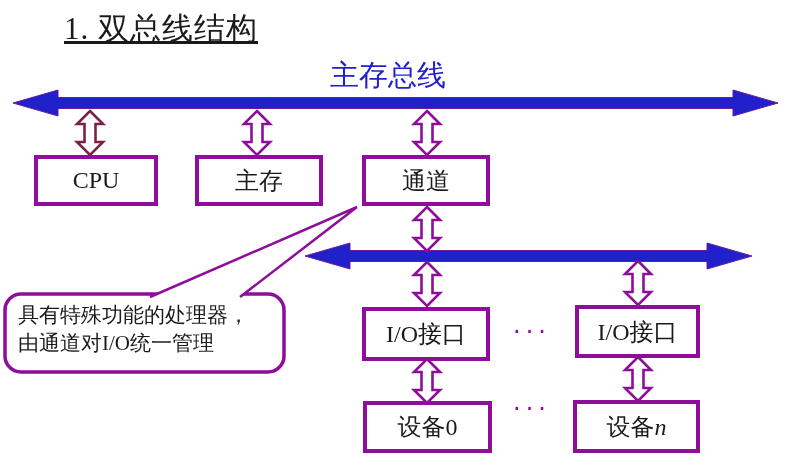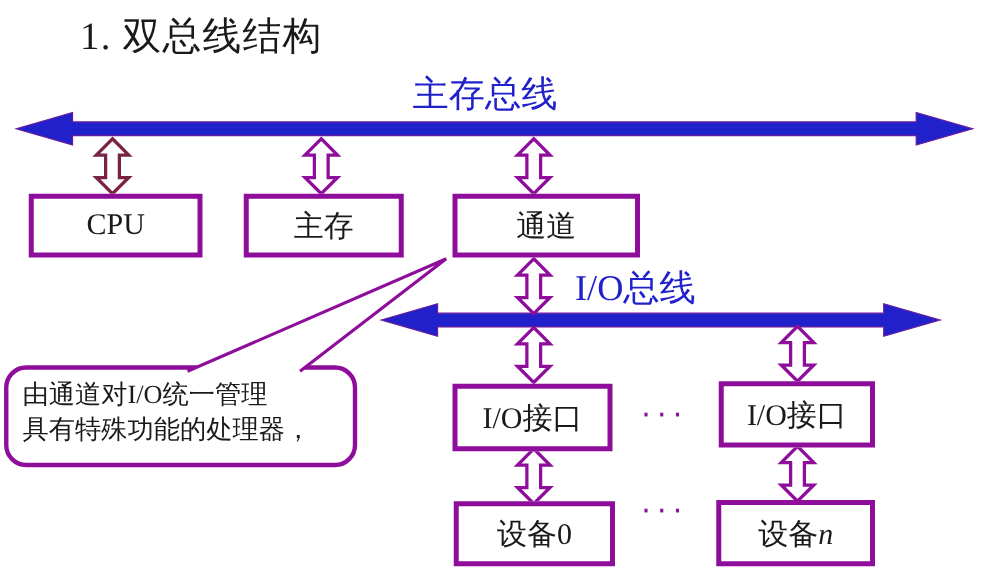--- a/index.html
+++ b/index.html
@@ -13,41 +13,41 @@
     position:relative;
     width:789px;height:466px;
     background:#ffffff;
     font-family:"Liberation Serif","DejaVu Serif",serif;
     overflow:hidden;
   }
   .layer{position:absolute;left:0;top:0;width:789px;height:466px;}
   .title{
     position:absolute;left:64px;top:8px;
     font-size:31px;color:var(--ink);
-    letter-spacing:1px;white-space:nowrap;
+    letter-spacing:1px;white-space:nowrap;text-decoration:underline;
   }
   .bus-label{
     position:absolute;
     font-size:29px;color:var(--blue);
     text-align:left;white-space:nowrap;
   }
   .bus-label.mem{left:330px;top:56px;width:140px;}
   .bus-label.io{left:460px;top:211px;width:140px;}
   .box{
     position:absolute;
     background:#ffffff;
     border:4px solid var(--purple);
     box-sizing:border-box;
     display:flex;align-items:center;justify-content:center;
     font-size:24px;color:var(--ink);
     white-space:nowrap;
   }
-  .box-cpu{left:23px;top:155px;width:139px;height:51px;align-items:center;}
+  .box-cpu{left:34px;top:155px;width:124px;height:51px;align-items:center;}
   .box-mem{left:195px;top:155px;width:128px;height:51px;}
-  .box-chan{left:362px;top:155px;width:150px;height:51px;justify-content:center;}
+  .box-chan{left:362px;top:155px;width:128px;height:51px;justify-content:center;}
   .box-ioif-l{left:362px;top:307px;width:128px;height:54px;}
   .box-ioif-r{left:575px;top:305px;width:125px;height:53px;}
   .box-dev0{left:363px;top:401px;width:129px;height:52px;align-items:center;}
   .box-devn{left:573px;top:400px;width:127px;height:53px;}
   .box i{font-style:italic;}
   .dots{
     position:absolute;
     color:var(--purple);
     font-size:24px;letter-spacing:5px;
     font-family:"DejaVu Sans",sans-serif;
@@ -95,21 +95,20 @@
     <use href="#varrow-shape" class="conn" transform="translate(638,357)"></use>
 
     <rect class="callout-bubble" x="5" y="294" width="279" height="78" rx="16"></rect>
     <polygon class="callout-tail-fill" points="357,207 150,297 240,297"></polygon>
     <path class="callout-tail-edge" d="M357,207 L150,297 M357,207 L240,297"></path>
   </svg>
 
   <div class="title">1. 双总线结构</div>
 
   <div class="bus-label mem">主存总线</div>
-  <div class="bus-label io">I/O总线</div>
 
   <div class="box box-cpu">
     <span>CPU</span>
   </div>
   <div class="box box-mem">
     <span>主存</span>
   </div>
   <div class="box box-chan">
     <span>通道</span>
   </div>
@@ -124,17 +123,17 @@
 
   <div class="box box-dev0">
     <span>设备0</span>
   </div>
   <div class="dots dots-dev">···</div>
   <div class="box box-devn">
     <span><span>设备</span><i>n</i></span>
   </div>
 
   <div class="callout-text">
+    <div>具有特殊功能的处理器，</div>
     <div>由通道对I/O统一管理</div>
-    <div>具有特殊功能的处理器，</div>
   </div>
 
 </div>
 
 </body></html>

